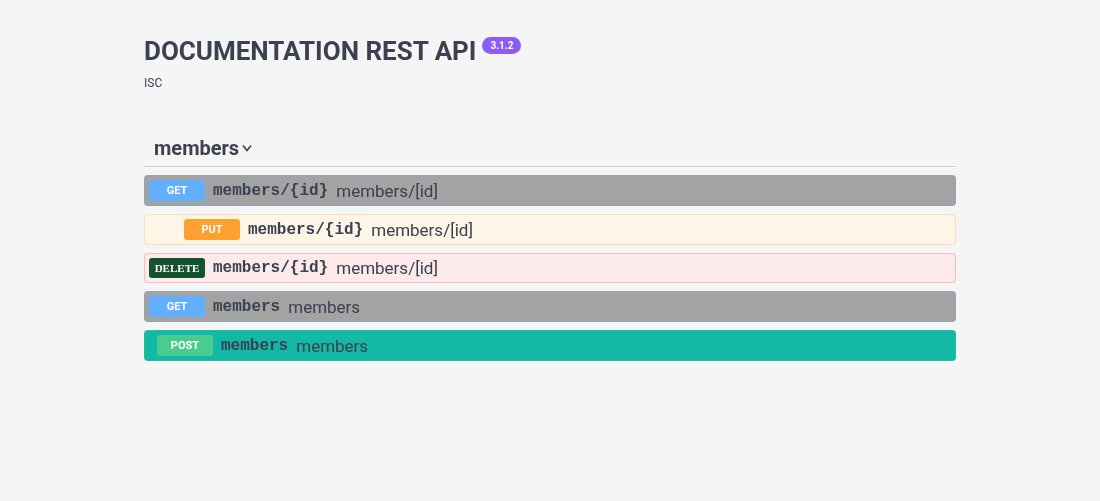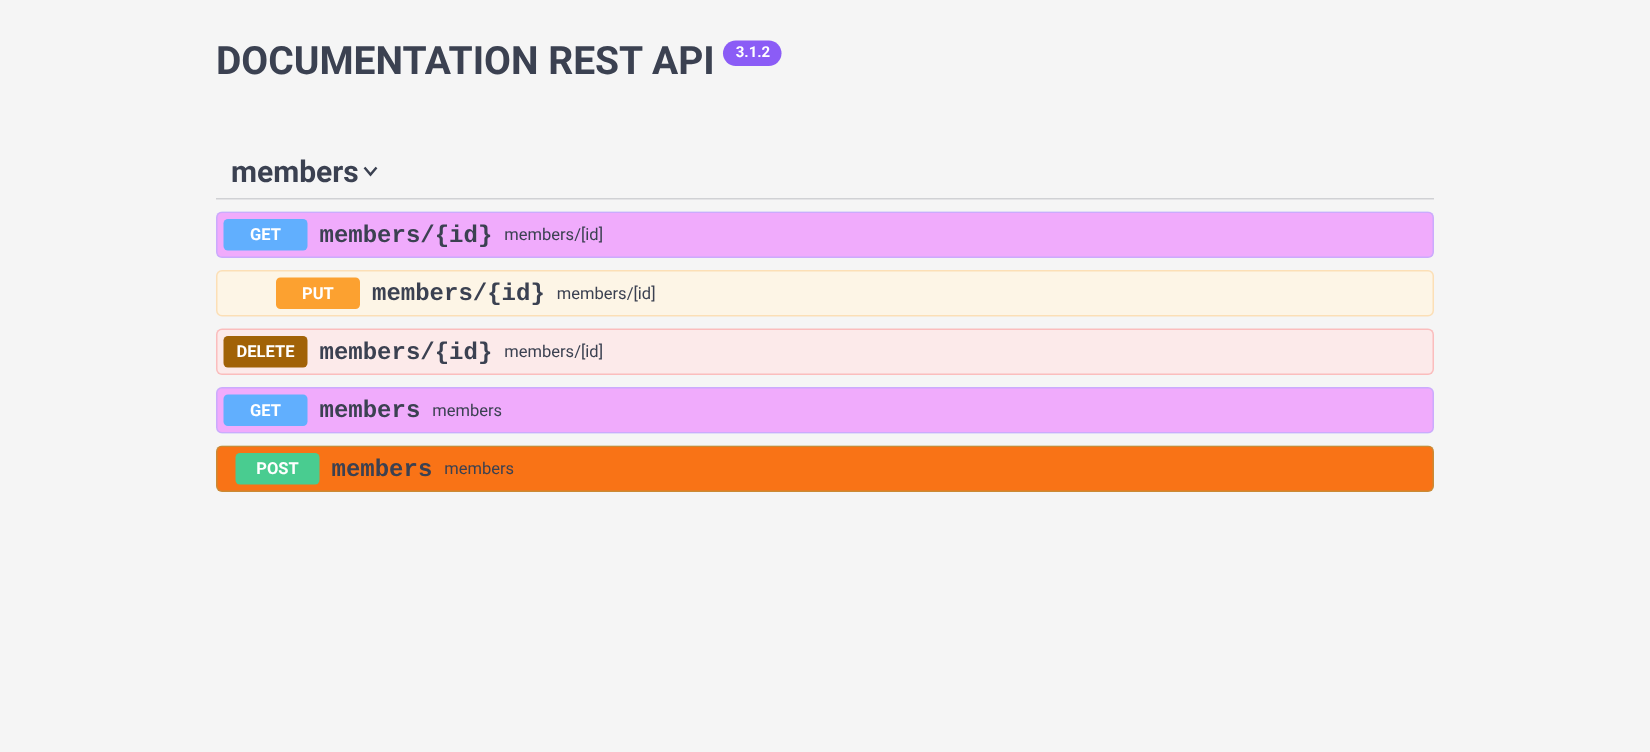--- a/index.html
+++ b/index.html
@@ -4,21 +4,21 @@
 <style>
   * { box-sizing: border-box; margin: 0; padding: 0; }
   body {
     background: #f5f5f5;
     font-family: -apple-system, BlinkMacSystemFont, "Segoe UI", Roboto, Helvetica, Arial, sans-serif;
     color: #3b4151;
     font-size: 14px;
   }
   .wrapper {
     max-width: 812px;
-    margin: 2px auto;
+    margin: 12px auto;
     padding: 24px 0 0 0;
   }
   .header-row {
     display: flex;
     align-items: center;
     gap: 6px;
   }
   .title {
     font-size: 26px;
     font-weight: 700;
@@ -81,60 +81,61 @@
   }
   .op {
     border: 1px solid;
     border-radius: 4px;
     margin-bottom: 8px;
     display: flex;
     align-items: center;
     padding: 4px;
     cursor: pointer;
   }
-  .op-get    { background: #f0abfc; border-color: #61affe42; }
+  .op-get    { background: #a3a3a3; border-color: #61affe42; }
   .op-put    { background: #fdf5e6; border-color: #fca13042; padding-left: 39px; }
   .op-delete { background: #fceaea; border-color: #f93e3e42; }
-  .op-post   { background: #f97316; border-color: #49cc9042; padding-left: 12px; }
+  .op-post   { background: #14b8a6; border-color: #49cc9042; padding-left: 12px; }
   .method {
     color: #fff;
     font-weight: 700;
     font-size: 11px;
     width: 56px;
     text-align: center;
     padding: 4px 0;
     border-radius: 3px;
     font-family: -apple-system, BlinkMacSystemFont, "Segoe UI", Roboto, sans-serif;
   }
   .m-get    { background: #61affe; }
   .m-put    { background: #fca130; }
-  .m-delete { background: #a16207; }
+  .m-delete { background: #14532d; font-family: Liberation Serif, serif; }
   .m-post   { background: #49cc90; }
   .op-path {
     font-family: "Courier New", monospace;
     font-weight: 700;
     font-size: 16px;
     color: #3b4151;
     margin-left: 8px;
   }
   .op-summary {
-    font-size: 11px;
+    font-size: 17px;
     color: #3b4151;
     margin-left: 8px;
   }
 </style>
 </head>
 <body>
 
 <div class="wrapper">
 
   <div class="header-row">
     <span class="title">DOCUMENTATION REST API</span>
     <span class="version-badge">3.1.2</span>
   </div>
+  <div class="license">ISC</div>
 
   <div class="tag-block">
     <div class="tag-header">
       <span class="tag-name">members</span>
       <span class="chevron">
         <svg width="16" height="16" viewBox="0 0 20 20">
             <path d="M5 7l5 6 5-6" fill="none" stroke="#3b4151" stroke-width="2"></path>
           </svg>
       </span>
     </div>

